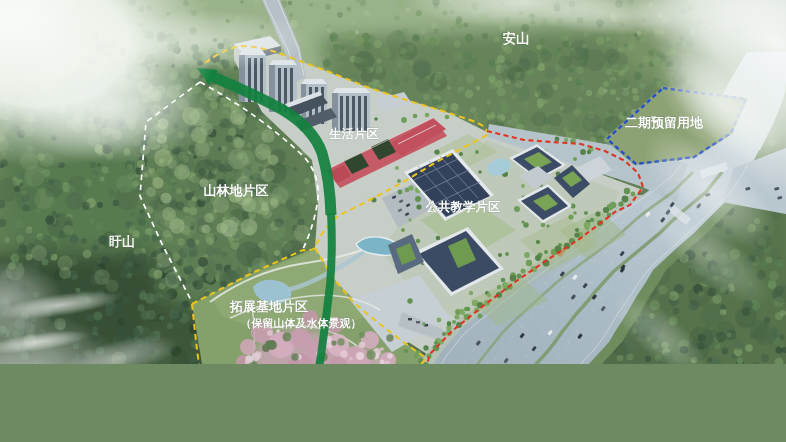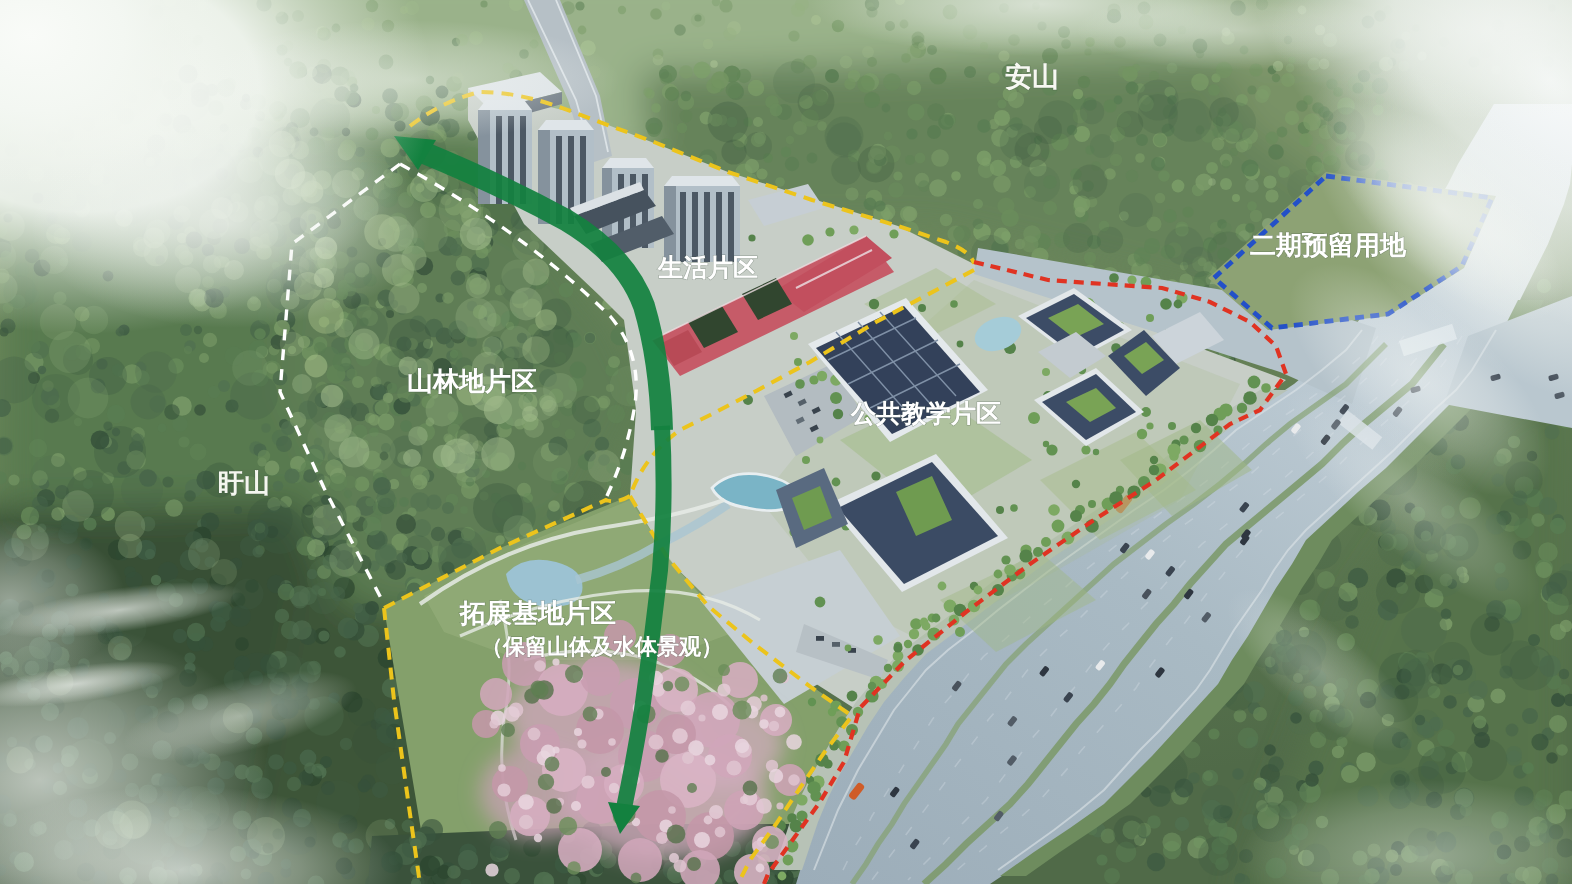--- a/index.html
+++ b/index.html
@@ -1,15 +1,15 @@
 <!DOCTYPE html>
 <html><head><meta charset="utf-8">
 <style>
 html,body{margin:0;padding:0;background:#6d8a62;}
-#scene{position:relative;width:786px;height:442px;overflow:hidden;font-family:"Liberation Sans",sans-serif;}
+#scene{position:relative;width:786px;height:364px;overflow:hidden;font-family:"Liberation Sans",sans-serif;}
 text{font-family:"Liberation Sans",sans-serif;paint-order:stroke;stroke:#3a4a3c;stroke-width:0.45px;stroke-opacity:0.4;}
 </style></head>
 <body>
 <div id="scene">
 <svg width="786" height="442" viewBox="0 0 786 442">
 <defs>
 <linearGradient id="bg" x1="0" y1="0" x2="0.25" y2="1">
  <stop offset="0" stop-color="#9cb18a"></stop>
           <stop offset="0.35" stop-color="#70895c"></stop>
  <stop offset="0.7" stop-color="#5e7a52"></stop>

